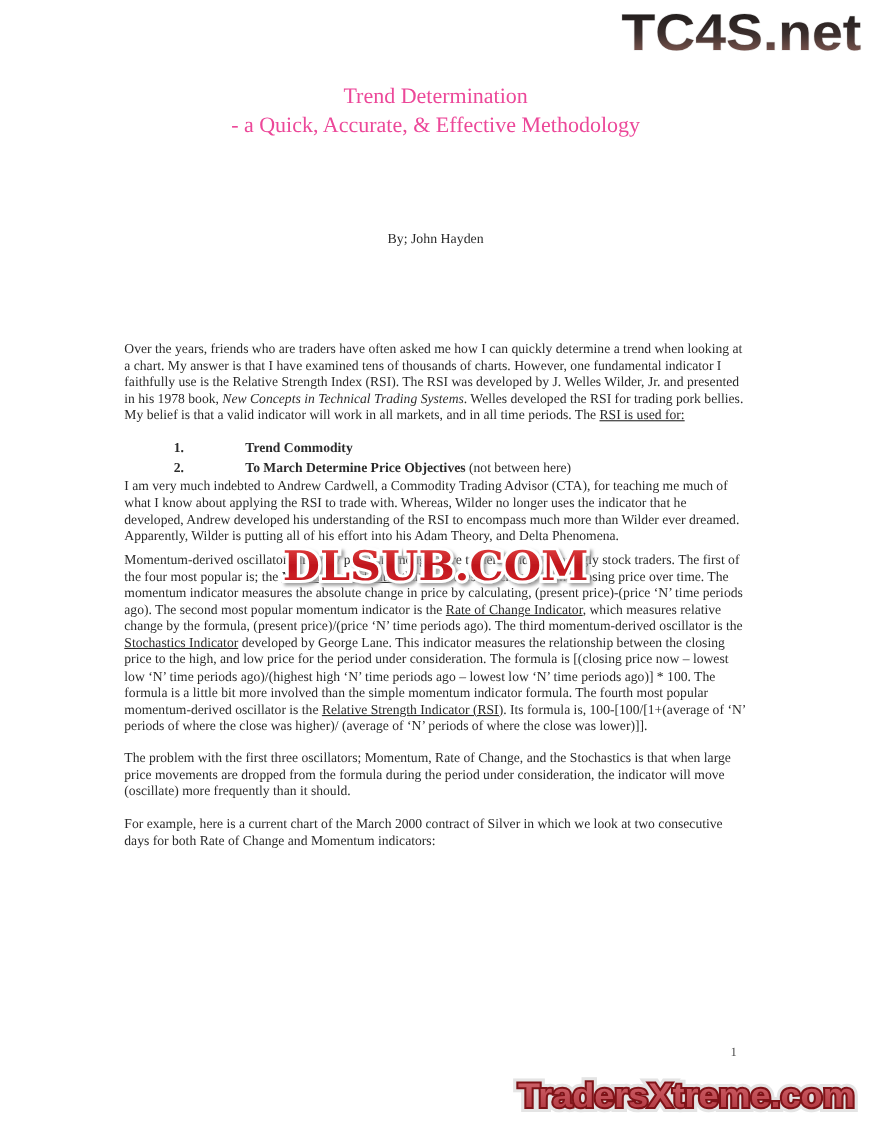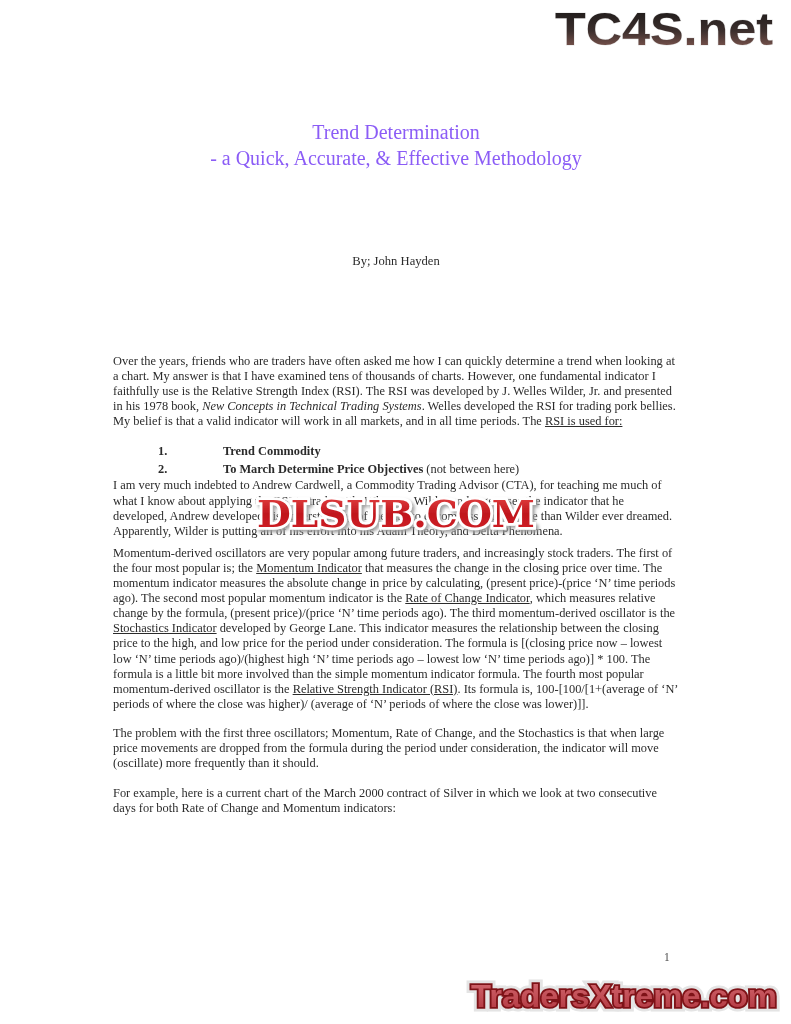--- a/index.html
+++ b/index.html
@@ -1,34 +1,34 @@
 <!DOCTYPE html>
 <html><head>
 <meta charset="utf-8">
 <style>
   html,body { margin:0; padding:0; background:#ffffff; }
   .page {
     position:relative; width:791px; height:1024px; background:#ffffff;
     font-family:"Liberation Serif", serif; color:#2b2b2b; overflow:hidden;
   }
   .content { position:absolute; left:113px; top:0; width:566px; }
-  .doc-title { margin:0; padding-top:119px; text-align:center;
-    font-size:20px; line-height:26px; font-weight:400; color:#8b5cf6; }
+  .doc-title { margin:0; padding-top:75px; text-align:center;
+    font-size:20px; line-height:26px; font-weight:400; color:#ec4899; }
   .byline { margin:83px 0 0 0; text-align:center; font-size:12.6px; line-height:15px; }
   .para { margin:0; font-size:12.4px; line-height:15.1px; }
   .p1 { margin-top:85px; }
   .rsi-list { margin-top:13px; }
   .list-row { display:flex; line-height:18px; font-size:12.4px; }
   .list-num { width:65px; padding-left:45px; font-weight:bold; flex:0 0 auto; }
   .list-text { flex:1; }
   .p2 { }
   .p3 { margin-top:7px;font-family:Liberation Serif, serif; }
   .p4 { margin-top:14px; }
   .p5 { margin-top:15px; }
-  .header-logo { position:absolute; top:0px; right:12px; }
+  .header-logo { position:absolute; top:0px; right:2px; }
   .watermark { position:absolute; left:248px; top:490px; }
   .page-number { position:absolute; left:664px; top:951px; font-size:11.5px; color:#4a4a4a; }
   .footer-logo { position:absolute; right:6px; bottom:2px; }
 </style>
 </head>
 <body>
 
 <div class="page">
 
   <div class="header-logo">

